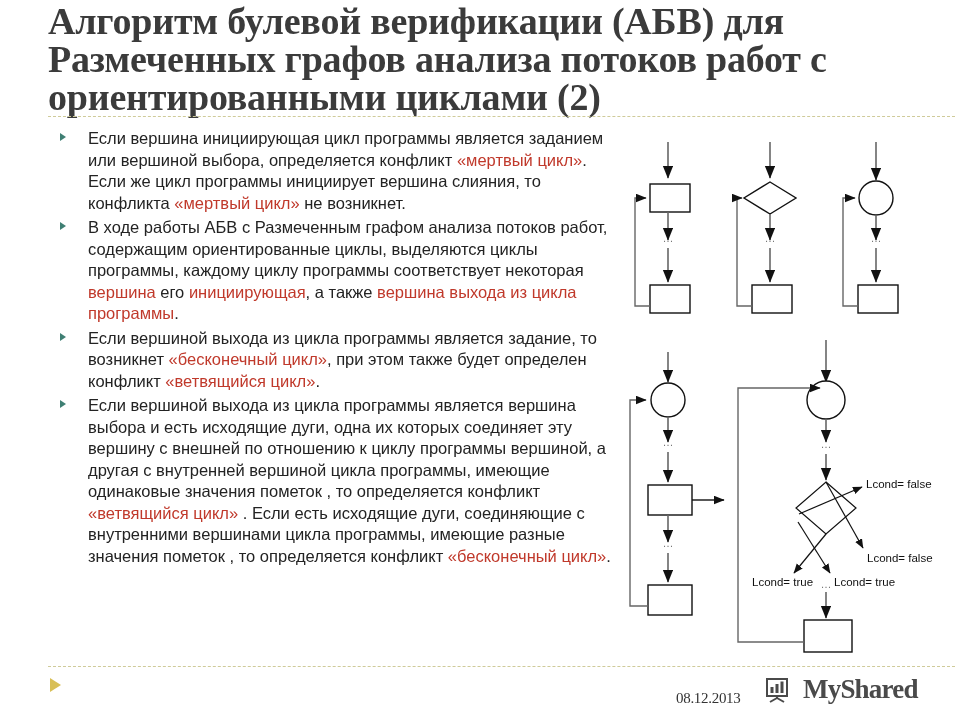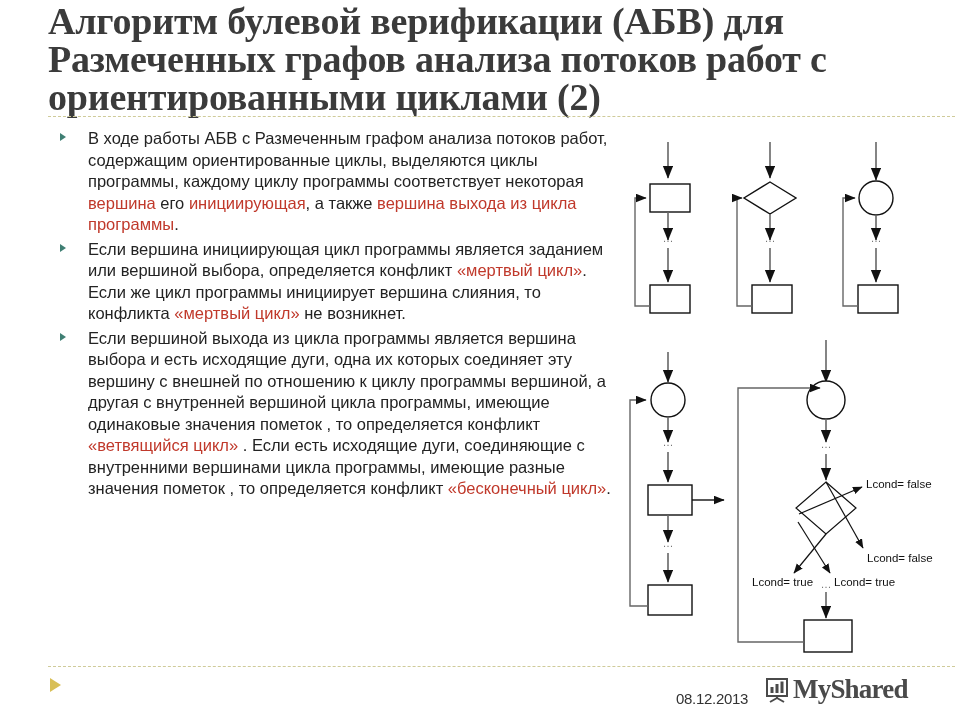--- a/index.html
+++ b/index.html
@@ -92,55 +92,59 @@
     width: 0;
     height: 0;
     border-left: 11px solid #d8bf57;
     border-top: 7px solid transparent;
     border-bottom: 7px solid transparent;
   }
   .footer-date {
     position: absolute;
     left: 676px;
     top: 690px;
-    font-family: Liberation Sans, sans-serif;
+    font-family: Liberation Serif, serif;
     font-size: 15px;
     color: #333;
     letter-spacing: -0.3px;
   }
   .watermark {
     position: absolute;
     left: 764px;
     top: 674px;
     display: flex;
     align-items: center;
-    gap: 3px;
+    gap: 13px;
   }
   .wm-text {
     font-family: "Liberation Serif", serif;
     font-size: 27px;
     font-weight: bold;
     color: #4a4a4a;
     letter-spacing: -0.8px;
   }
 </style>
 </head>
 <body>
 
 <div class="slide-title">Алгоритм булевой верификации (АБВ) для Размеченных графов анализа потоков работ с ориентированными циклами (2)</div>
 <div class="title-rule"></div>
 
 <div class="body-col">
   <div class="bullet">
     <span class="tri"></span>
+    <span class="btext"><span>Если вершина инициирующая цикл программы является заданием или вершиной выбора, определяется конфликт </span><span class="hl">«мертвый цикл»</span><span>. Если же цикл программы инициирует вершина слияния, то конфликта </span><span class="hl">«мертвый цикл»</span><span> не возникнет.</span></span>
+  </div>
+  <div class="bullet">
+    <span class="tri"></span>
     <span class="btext"><span>В ходе работы АБВ с Размеченным графом анализа потоков работ, содержащим ориентированные циклы, выделяются циклы программы, каждому циклу программы соответствует некоторая </span><span class="hl">вершина</span><span> его </span><span class="hl">инициирующая</span><span>, а также </span><span class="hl">вершина выхода из цикла программы</span><span>.</span></span>
   </div>
   <div class="bullet">
     <span class="tri"></span>
-    <span class="btext"><span>Если вершина инициирующая цикл программы является заданием или вершиной выбора, определяется конфликт </span><span class="hl">«мертвый цикл»</span><span>. Если же цикл программы инициирует вершина слияния, то конфликта </span><span class="hl">«мертвый цикл»</span><span> не возникнет.</span></span>
+    <span class="btext"><span>Если вершиной выхода из цикла программы является задание, то возникнет </span><span class="hl">«бесконечный цикл»</span><span>, при этом также будет определен конфликт </span><span class="hl">«ветвящийся цикл»</span><span>.</span></span>
   </div>
   <div class="bullet">
     <span class="tri"></span>
     <span class="btext"><span>Если вершиной выхода из цикла программы является вершина выбора и есть исходящие дуги, одна их которых соединяет эту вершину с внешней по отношению к циклу программы вершиной, а другая с внутренней вершиной цикла программы, имеющие одинаковые значения пометок , то определяется конфликт </span><span class="hl">«ветвящийся цикл»</span><span> . Если есть исходящие дуги, соединяющие с внутренними вершинами цикла программы, имеющие разные значения пометок , то определяется конфликт </span><span class="hl">«бесконечный цикл»</span><span>.</span></span>
   </div>
 </div>
 
 <div class="diagrams">
   <svg width="348" height="525" viewBox="0 0 348 525">
     <defs>

